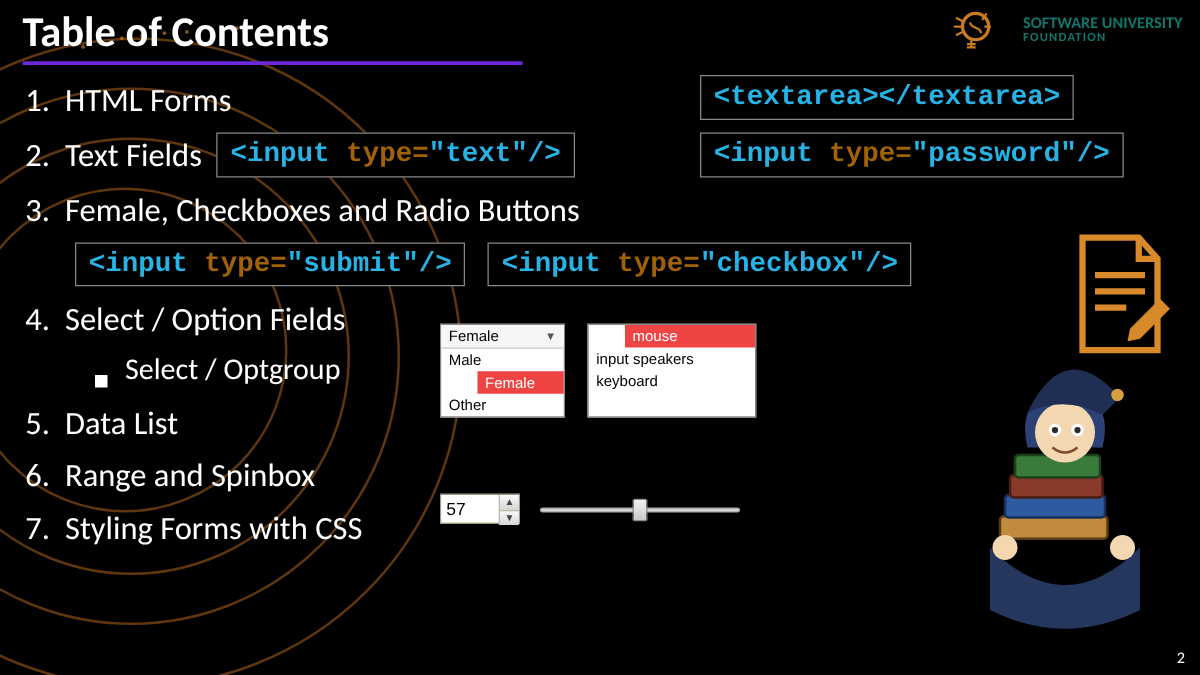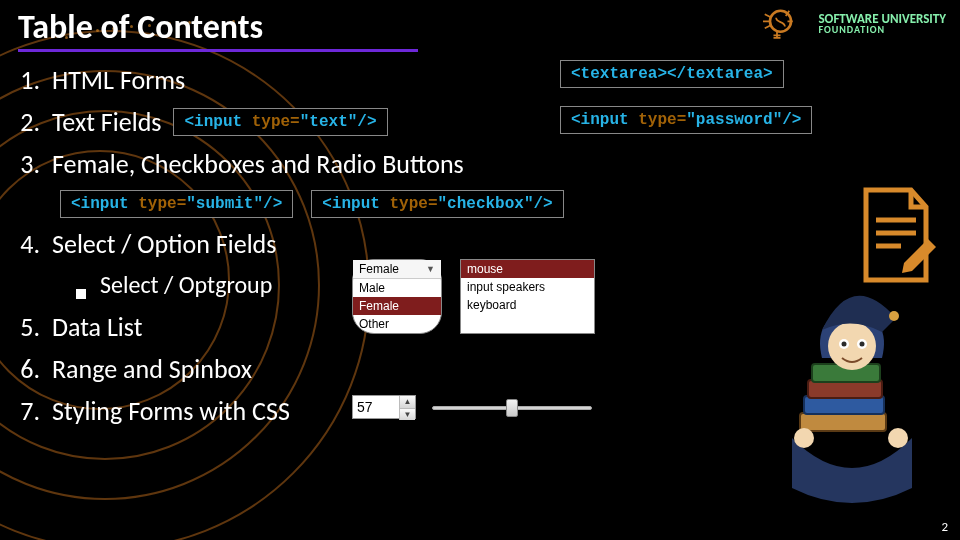--- a/index.html
+++ b/index.html
@@ -24,52 +24,52 @@
   .d4{left:70px;top:15px;} .d5{left:88px;top:14px;} .d6{left:108px;top:12px;} .d7{left:128px;top:11px;}
   .d8{left:150px;top:10px;} .d9{left:172px;top:10px;}
 
   .title {
     position:absolute; left:18px; top:6px;
     font-size:34px; font-weight:700; color:#fff;
     border-bottom:3px solid #6d28d9; padding-bottom:2px; width:400px;
   }
   .logo {
     position:absolute; right:14px; top:2px; display:flex; align-items:center; gap:20px;
-    color:#86efac; font-weight:700;
+    color:#0f766e; font-weight:700;
   }
   .logo .bulb { width:42px; height:42px; }
   .logo .txt { line-height:1; }
   .logo .t1{font-size:13px;} .logo .t2{font-size:10px;letter-spacing:1px;}
 
   .content {
     position:absolute; left:20px; top:58px; right:20px; bottom:10px;
   }
   .row { display:flex; align-items:center; gap:12px; margin:6px 0 10px; font-size:26px; }
   .num { width:20px; text-align:right; }
   .codebox {
     font-family: Consolas, "Courier New", monospace;
-    font-size:16px; font-weight:700;
+    font-size:22px; font-weight:700;
     background:#000; border:1px solid #888; padding:3px 10px; color:#fff;
     display:inline-block; line-height:1.25;
   }
   .codebox .kw { color:#27b3e6; }
   .codebox .str { color:#a16207; }
   .row3-codes { margin:2px 0 10px 40px; display:flex; gap:18px; }
   .bullet-sub { margin:4px 0 12px 56px; font-size:24px; display:flex; align-items:flex-end; gap:14px; }
   .sq { width:10px; height:10px; background:#fff; display:inline-block; }
 
   
   .selects { position:absolute; left:352px; top:259px; display:flex; gap:18px; }
   .selbox { background:#fff; border:1px solid #888; font:12px Arial; color:#000; padding:0; }
-  .selbox.first{width:90px;border-radius:22px;}
+  .selbox.first{width:100px;}
   .selbox.second{width:135px;}
   .selhead{display:flex;justify-content:space-between;align-items:center;padding:2px 6px;border-bottom:1px solid #ccc;background:#f6f6f6;}
   .selhead .arrow{font-size:9px;color:#555;}
   .selopt{padding:2px 6px;}
-  .selopt.hi{background:#7f1d1d;color:#fff;}
+  .selopt.hi{background:#ef4444;color:#fff;margin-left:29px;}
 
   
   .rs { position:absolute; left:352px; top:395px; display:flex; align-items:center; gap:16px; }
   .spin { background:#bef264;color:#000;border:1px solid #999;font:14px Arial;display:flex;align-items:stretch;height:24px;}
   .spin input{border:0;width:46px;text-align:left;padding:0 4px;font:14px Arial;outline:none;}
   .spin .btns{display:flex;flex-direction:column;}
   .spin .b{width:16px;height:12px;background:linear-gradient(#fafafa,#d6d6d6);border-left:1px solid #bbb;font-size:8px;line-height:12px;text-align:center;color:#444;}
   .spin .b+.b{border-top:1px solid #bbb;}
   .slider{position:relative;width:160px;height:20px;}
   .track{position:absolute;left:0;right:0;top:9px;height:4px;background:#d4d4d4;border:1px solid #aaa;border-radius:2px;}

